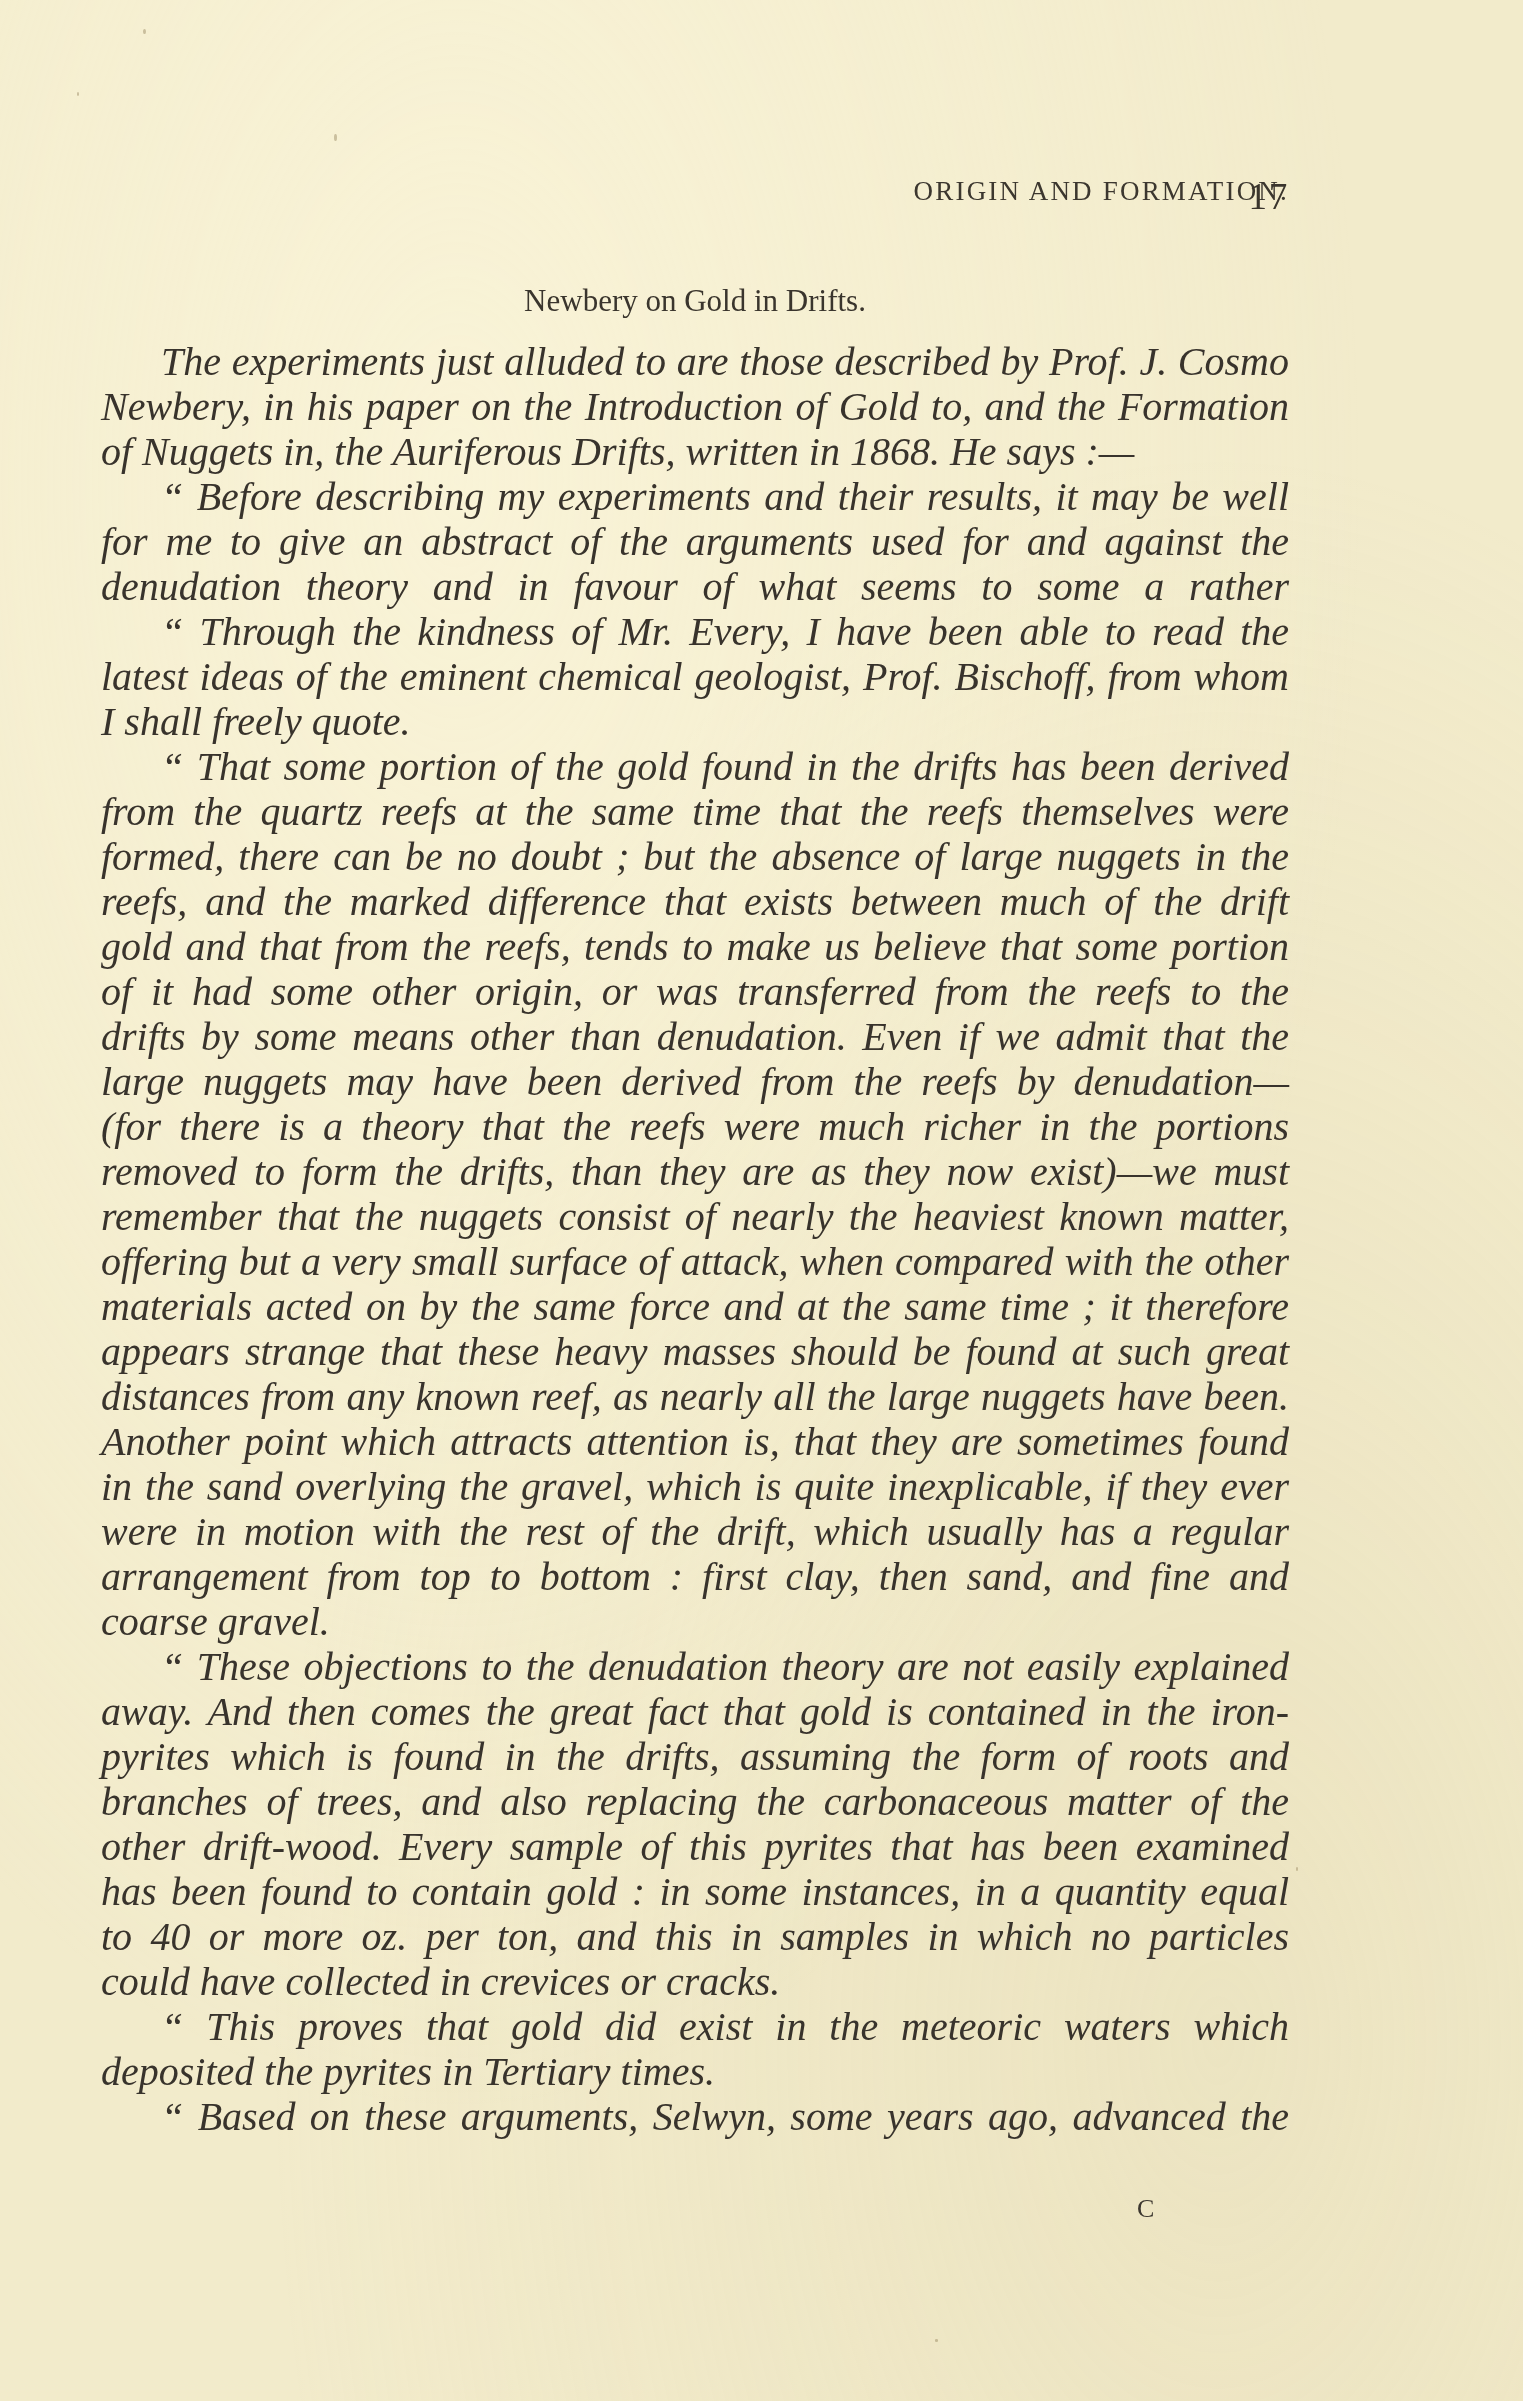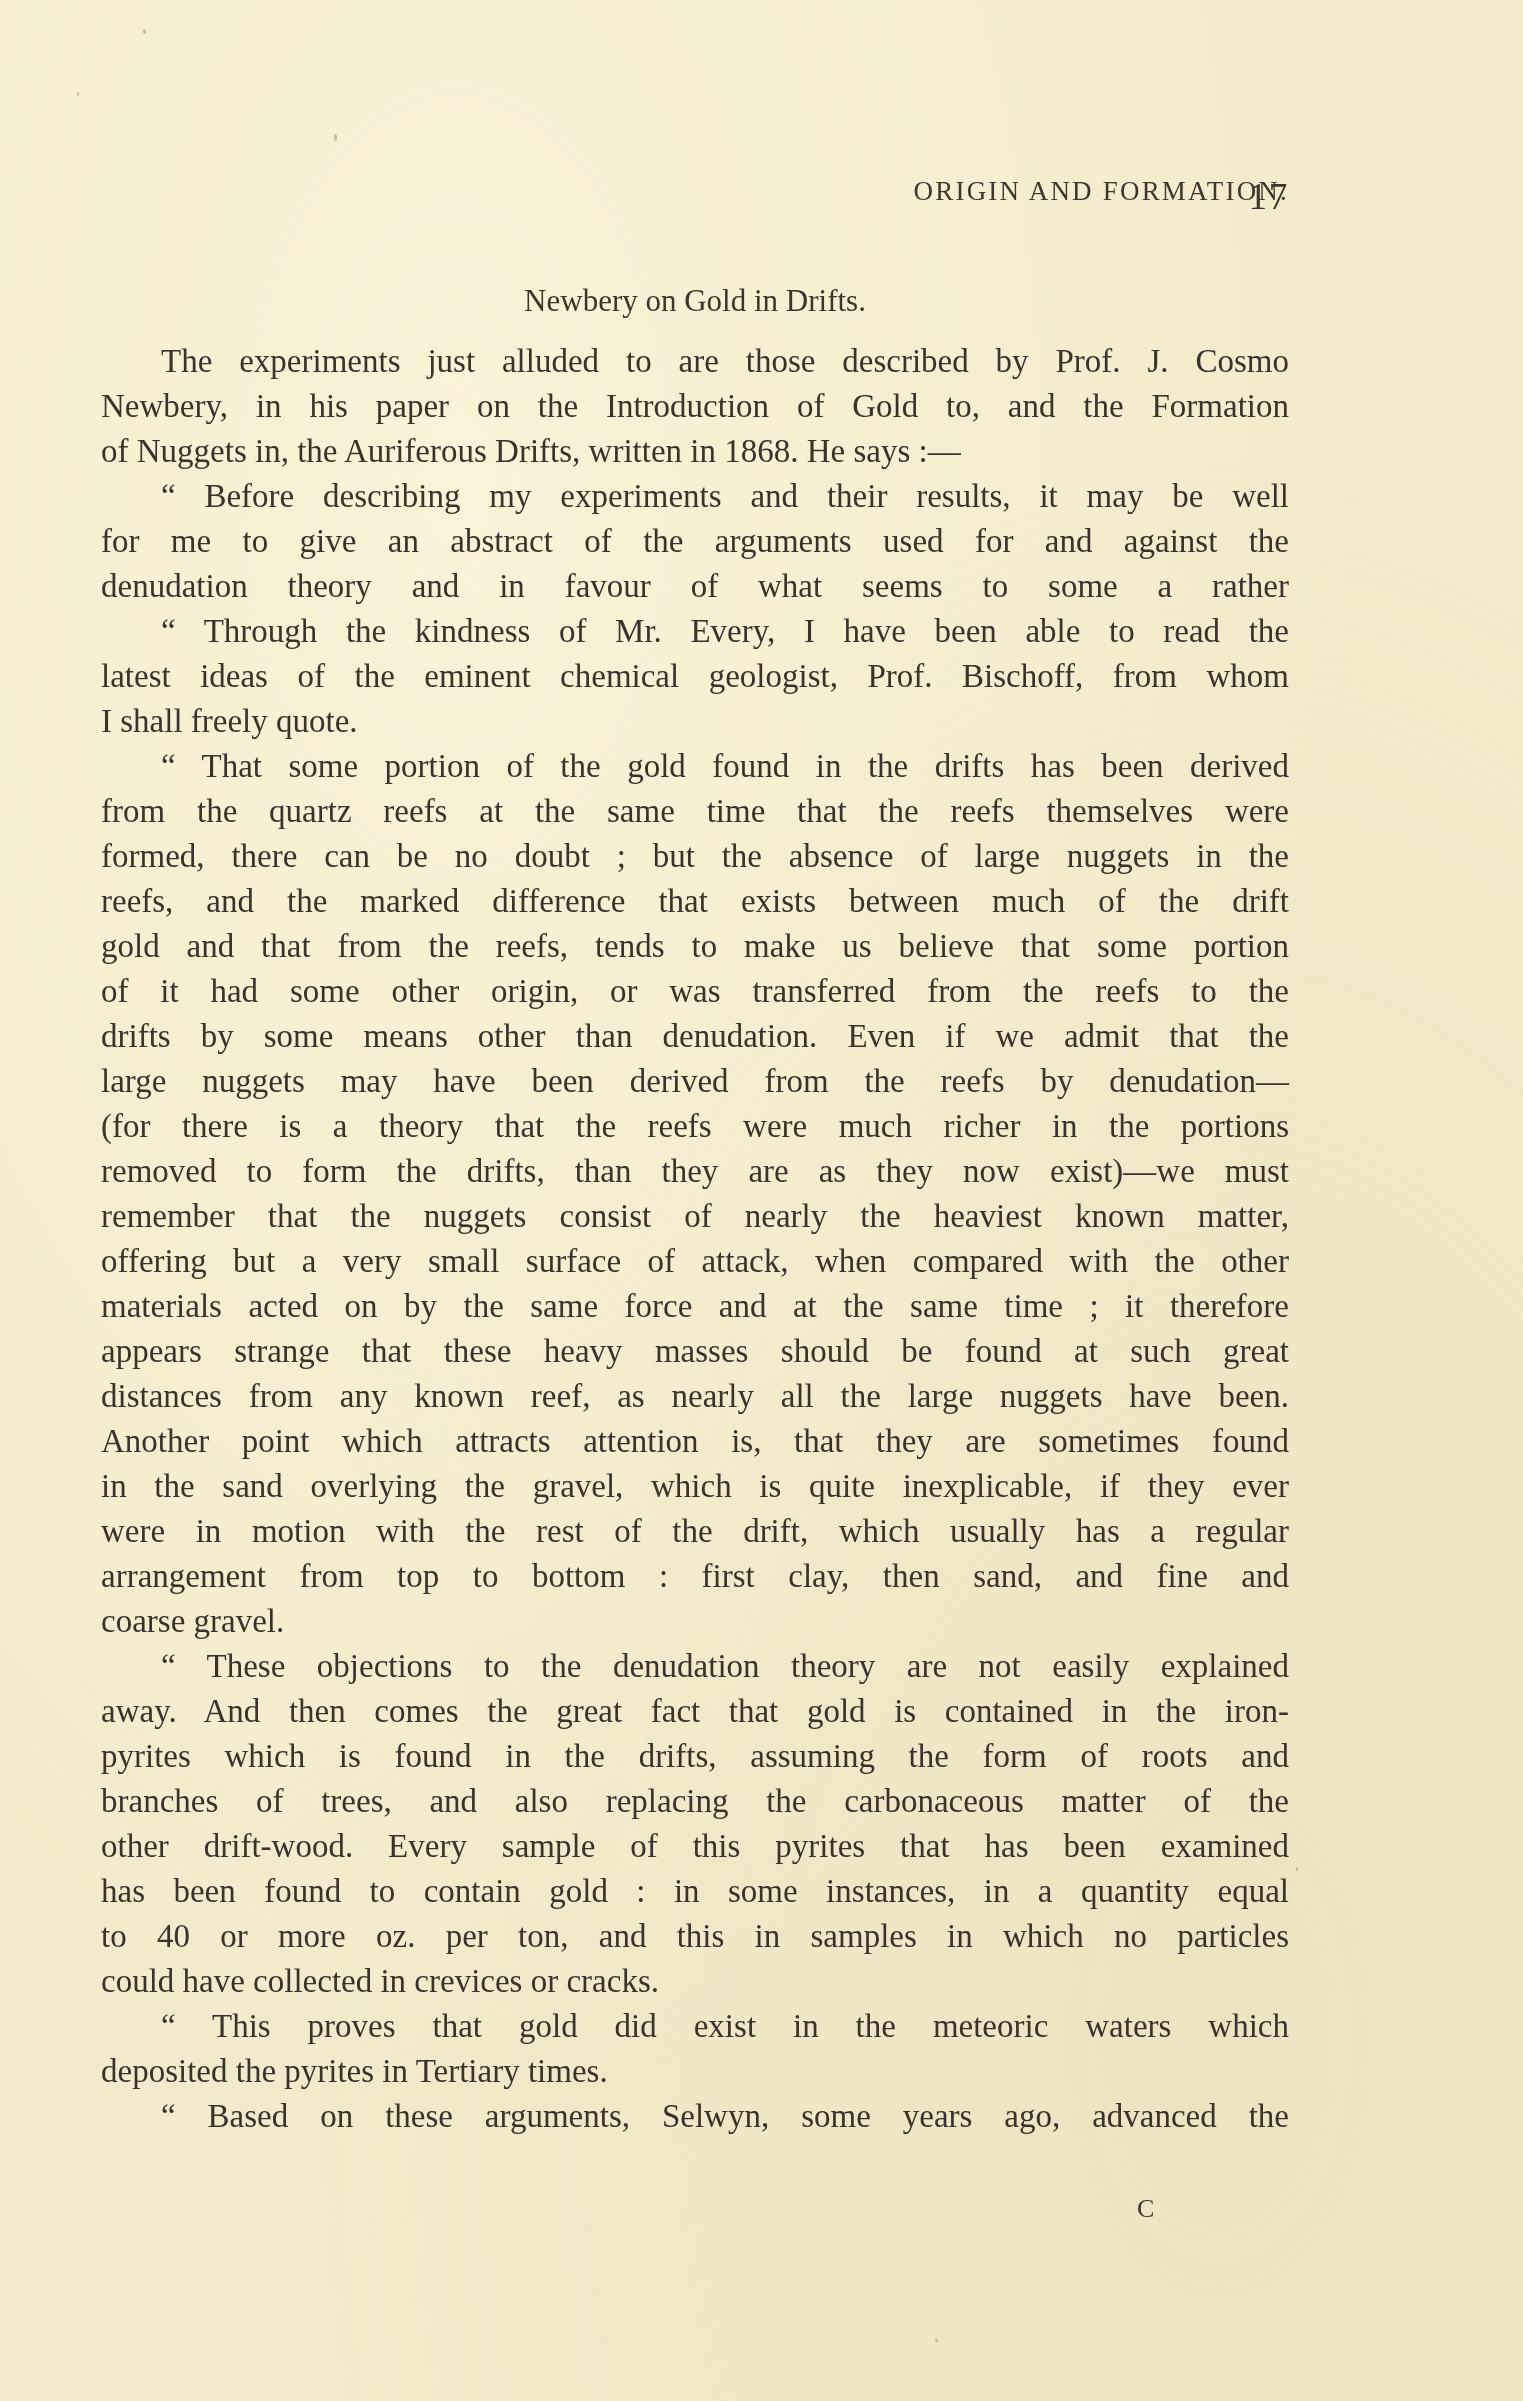--- a/index.html
+++ b/index.html
@@ -53,23 +53,24 @@
     text-align: center;
     font-size: 31px;
     line-height: 44px;
     color: #3a352d;
   }
   .body-text {
     position: absolute;
     top: 339px;
     left: 101px;
     width: 1188px;
-    font-size: 33px;
+    font-size: 40px;
     line-height: 45px;
     color: #38332c;
+    font-style: italic;
   }
   .line {
     display: block;
     text-align: justify;
     text-align-last: justify;
     white-space: nowrap;
     height: 45px;
     overflow: visible;
   }
   .line.last {

